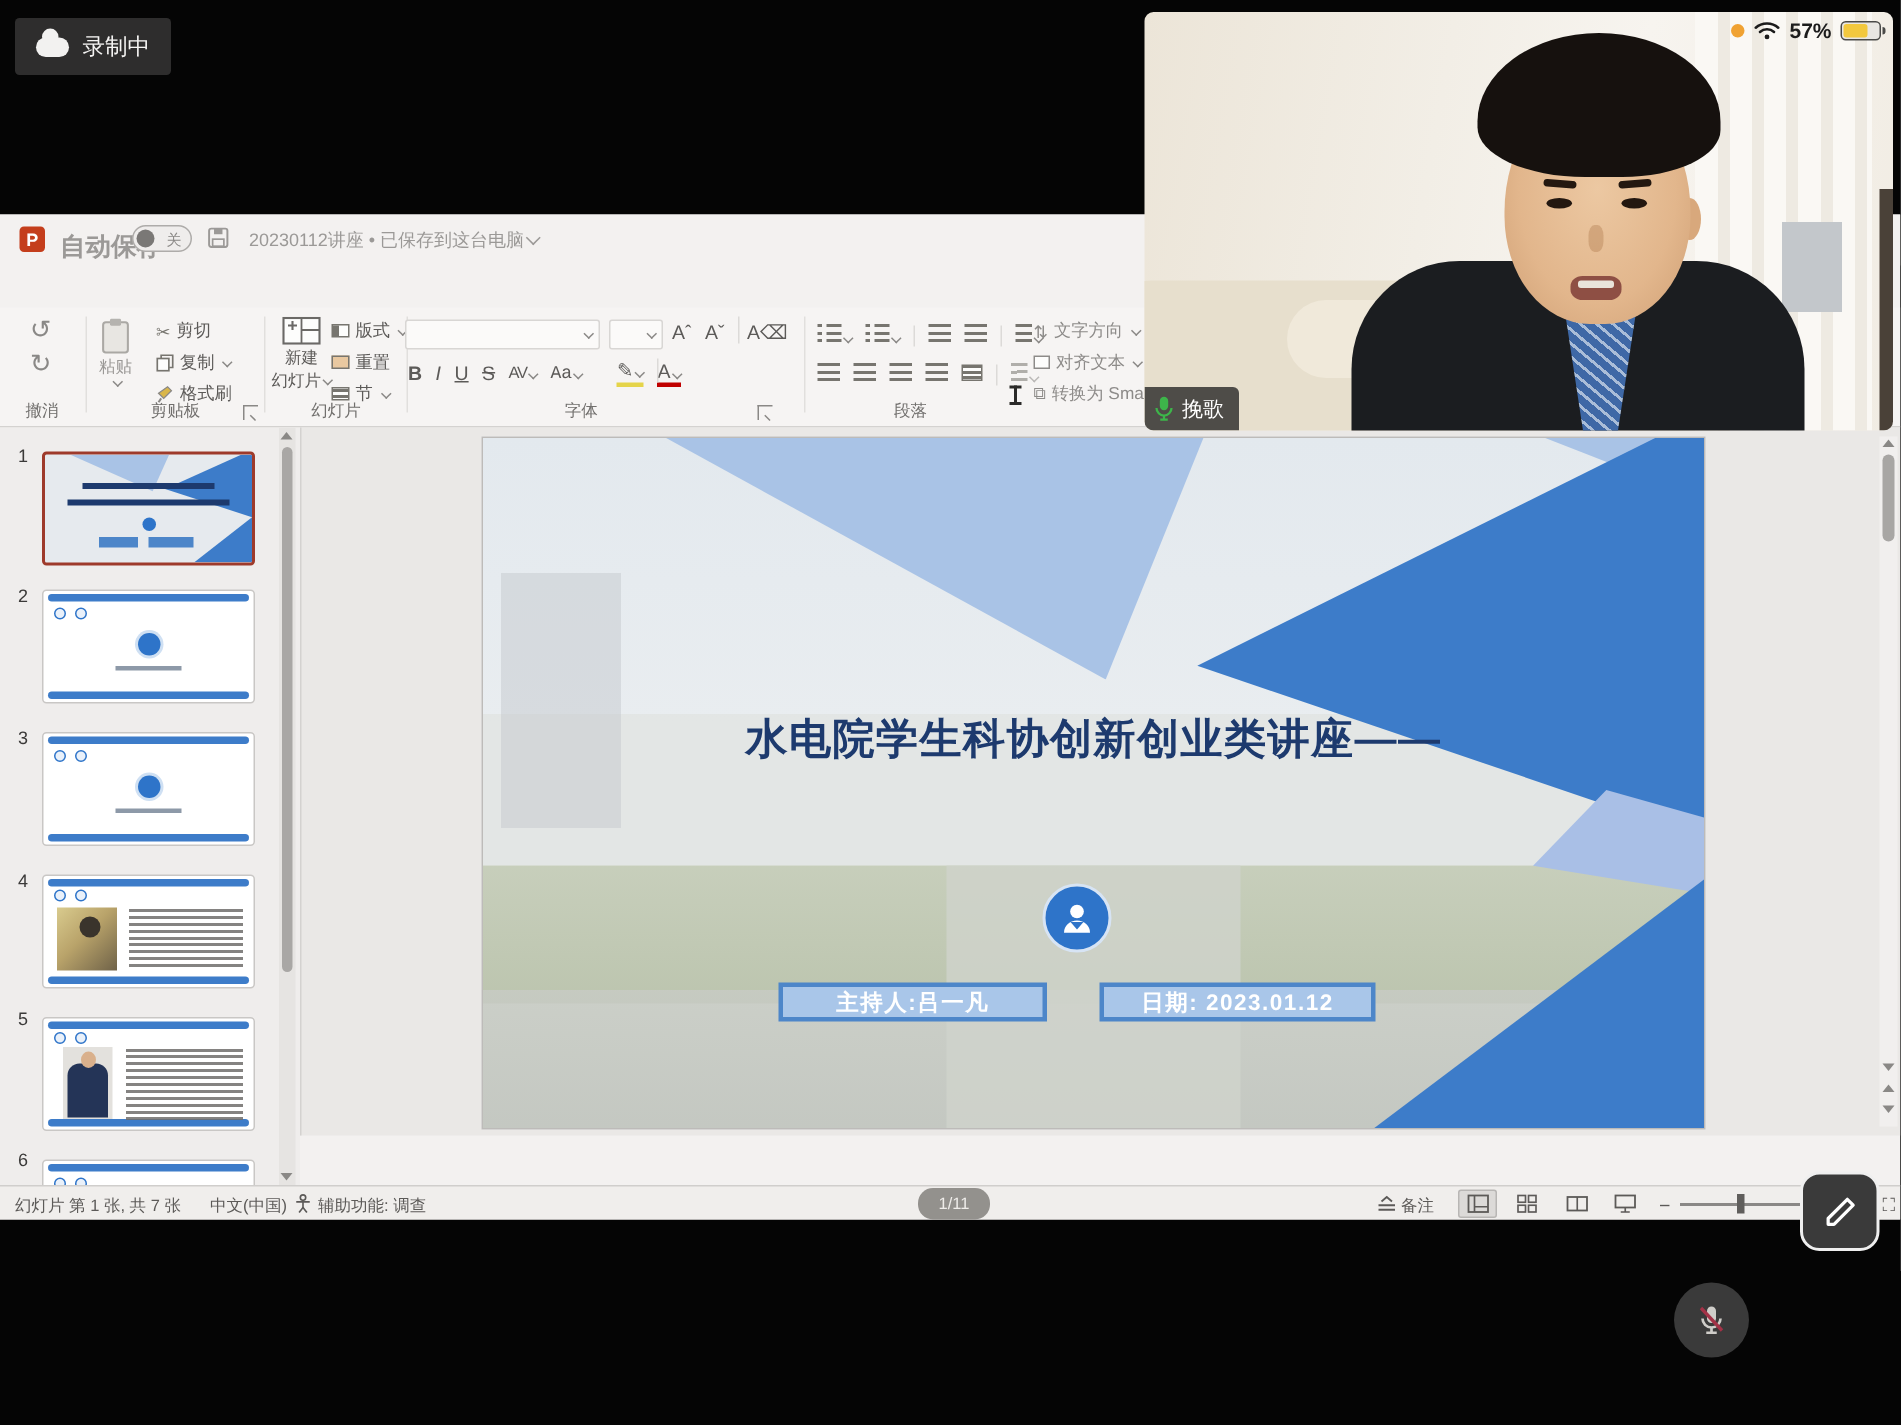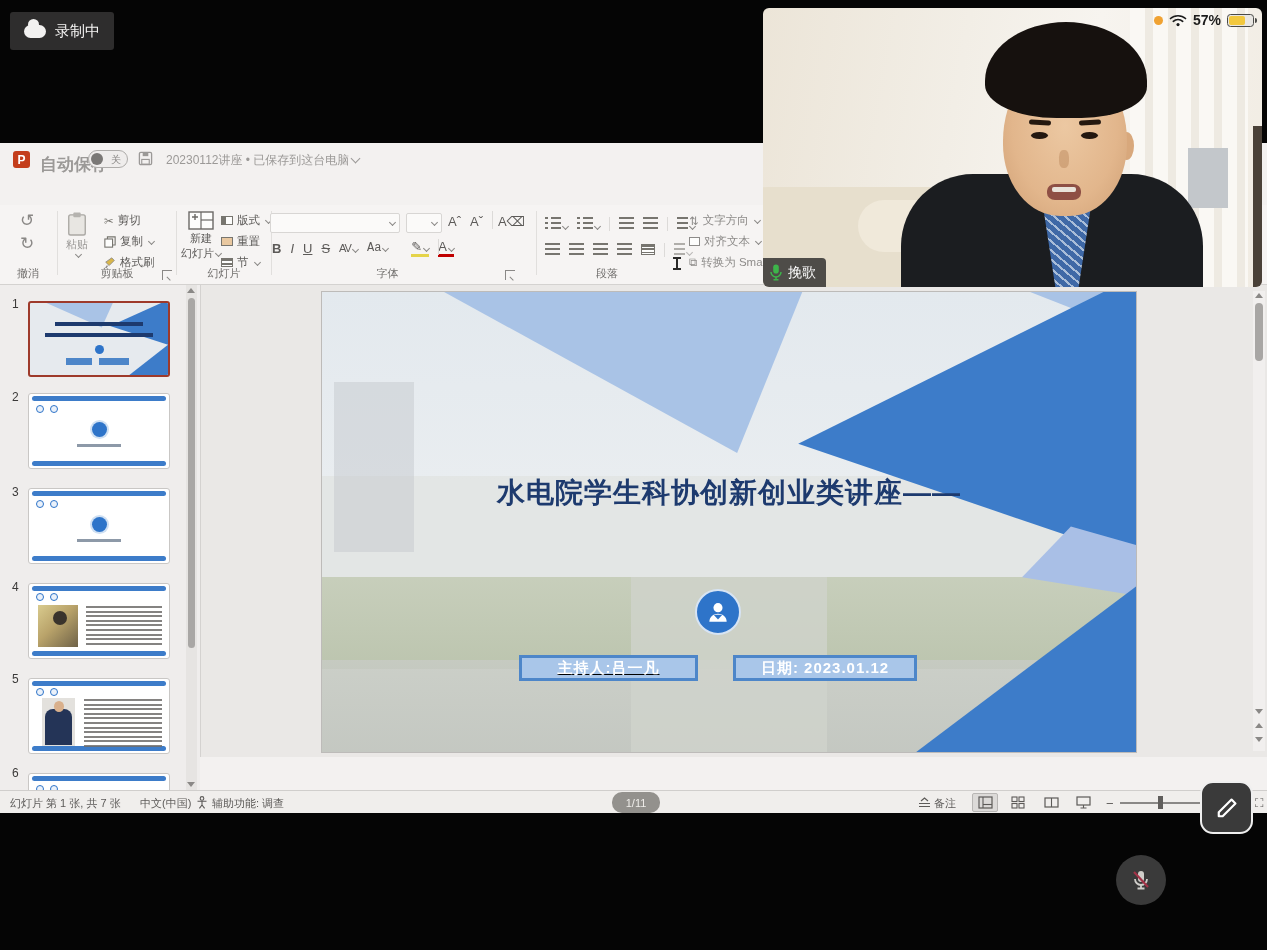--- a/index.html
+++ b/index.html
@@ -404,21 +404,21 @@
         <div class="slide-title" style="top:166px; font-size:28px;margin-top:16px;">水电院学生科协创新创业类讲座——</div>
 
         <div class="avatar" style="left:373px; top:297px;">
           <svg width="26" height="26" viewBox="0 0 24 24">
             <circle cx="12" cy="8" r="4.2" fill="#fff"></circle>
             <path d="M4 21c0-4.4 3.6-7.5 8-7.5s8 3.1 8 7.5z" fill="#fff"></path>
             <path d="M8 14.5 L12 19 L16 14.5" fill="#2e74c9"></path>
           </svg>
         </div>
 
-        <div class="banner" style="left:197px; top:363px; width:179px;text-decoration:underline;">
+        <div class="banner" style="left:197px; top:363px; width:179px;">
           <div class="inner">
               <span>主持人:吕一凡</span>
             </div>
         </div>
         <div class="banner" style="left:411px; top:363px; width:184px;">
           <div class="inner">
               <span>日期: 2023.01.12</span>
             </div>
         </div>
       </div>

